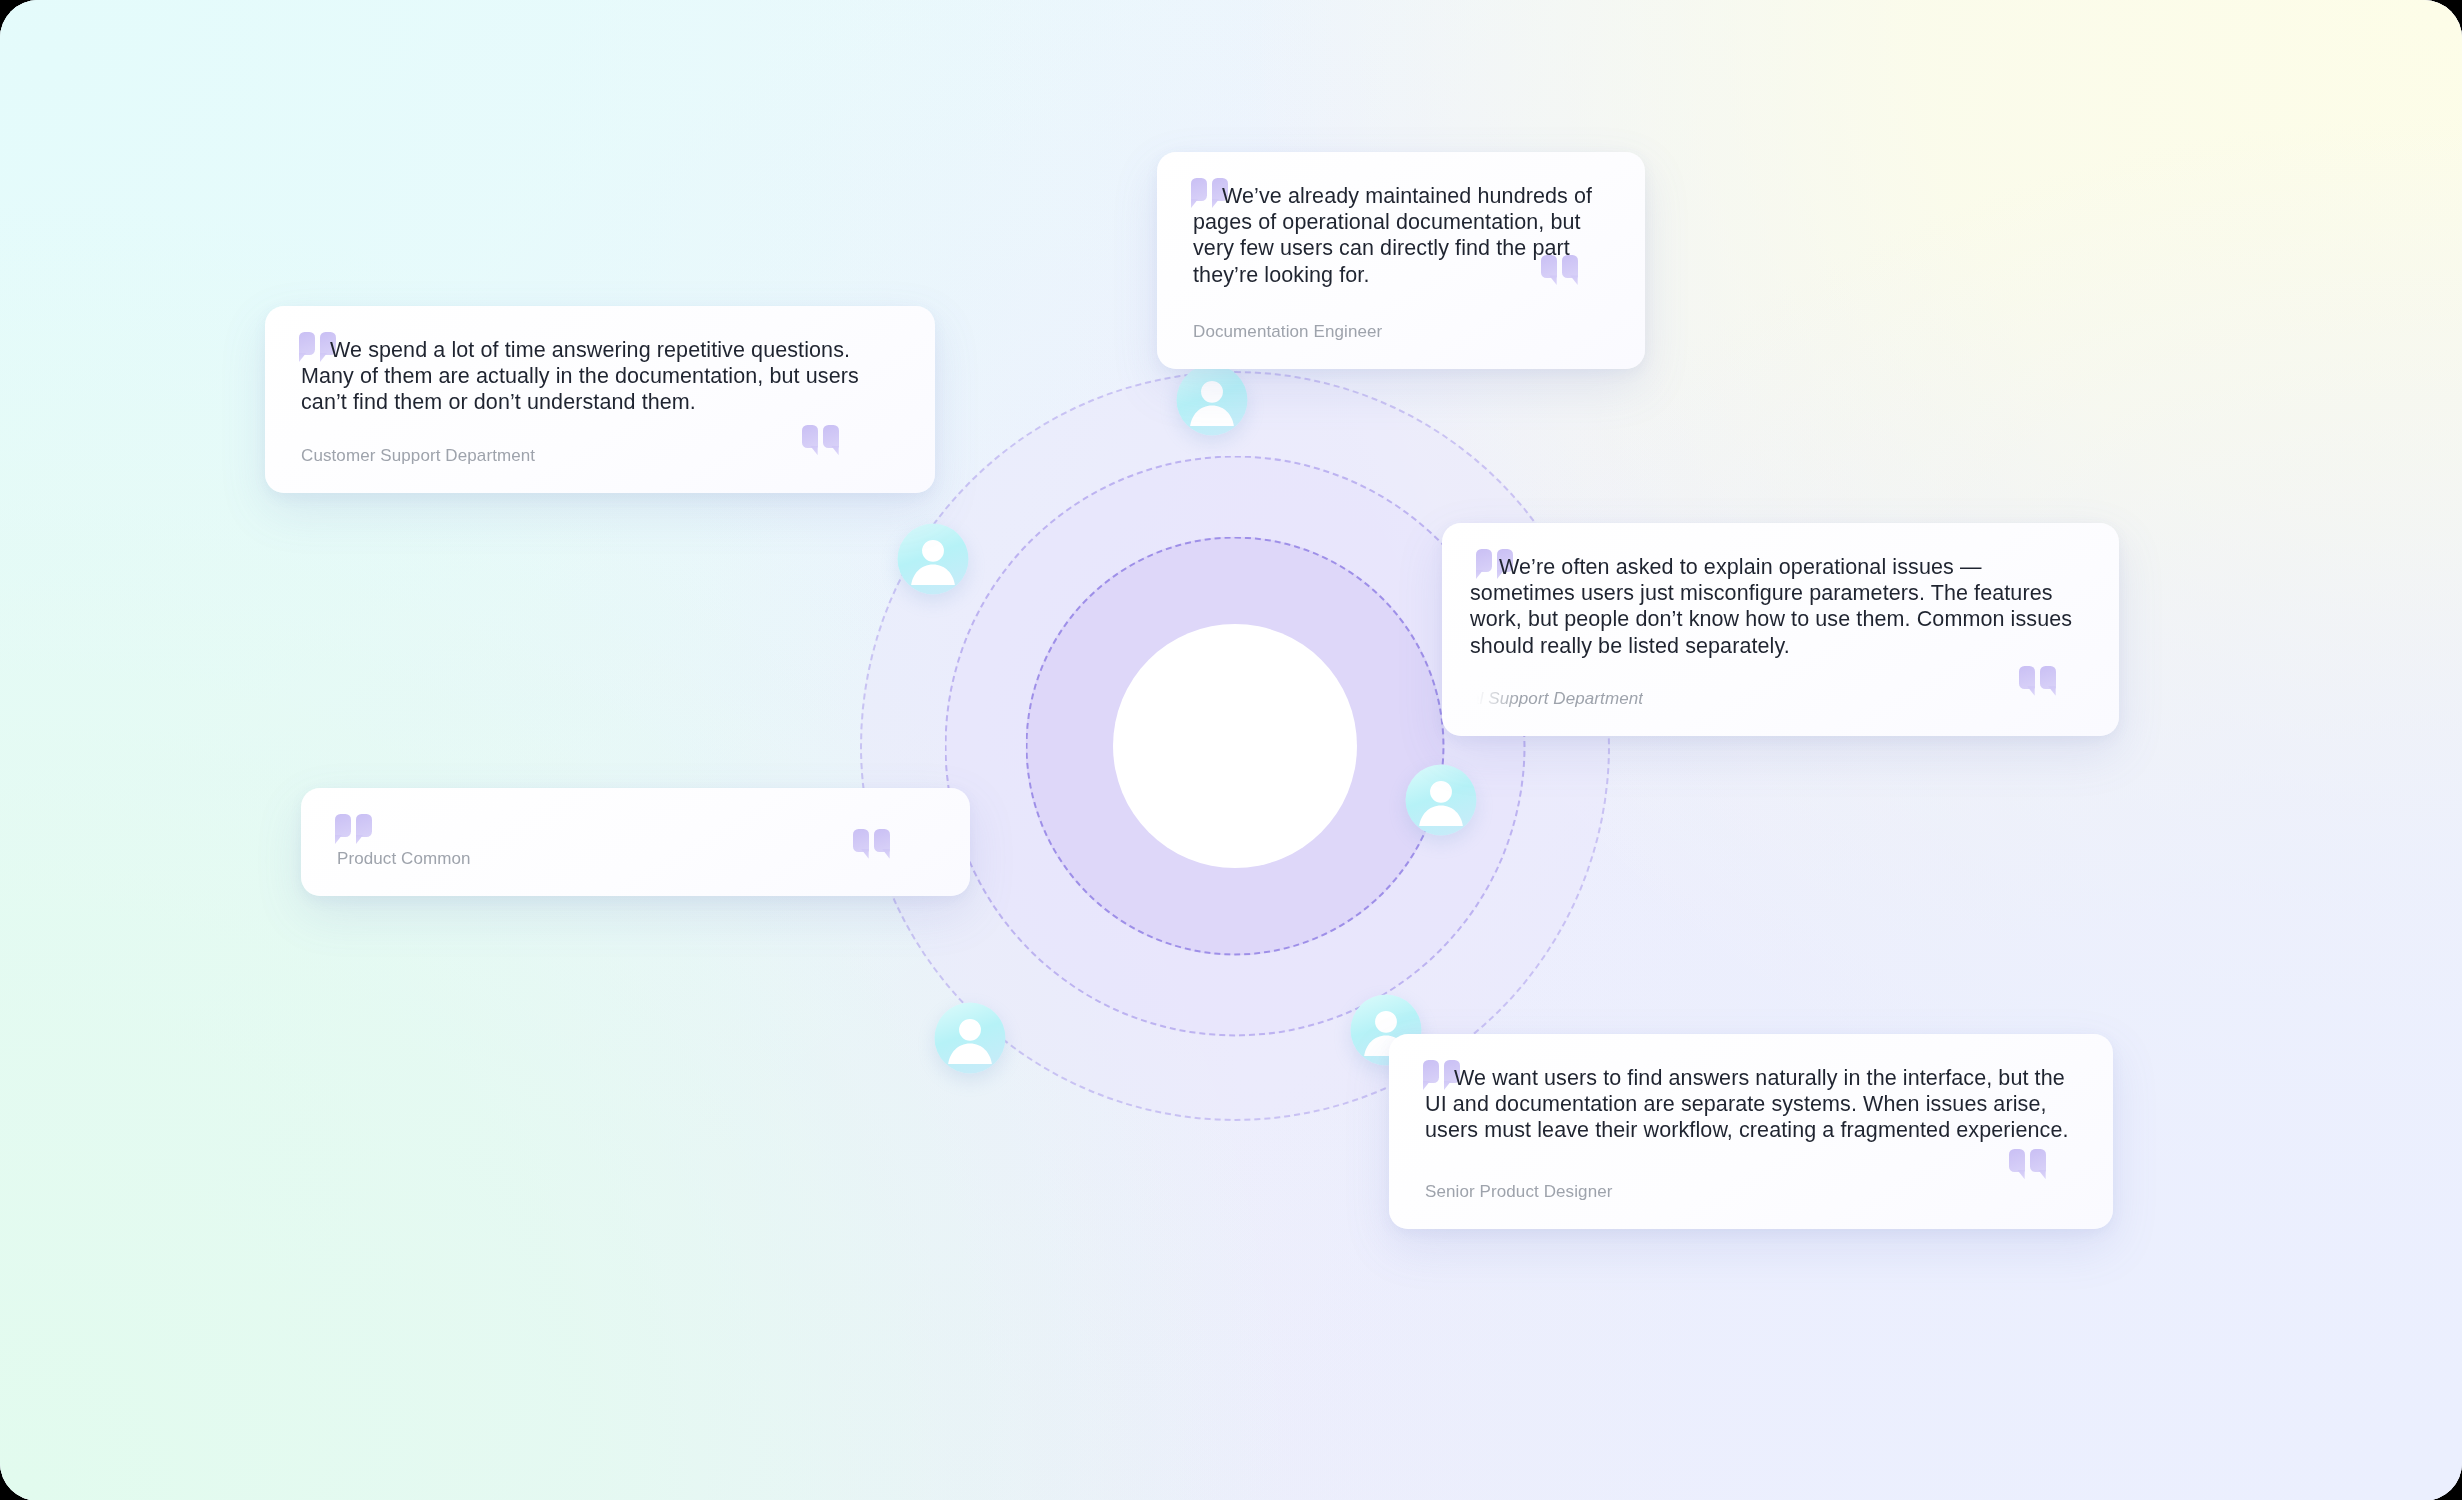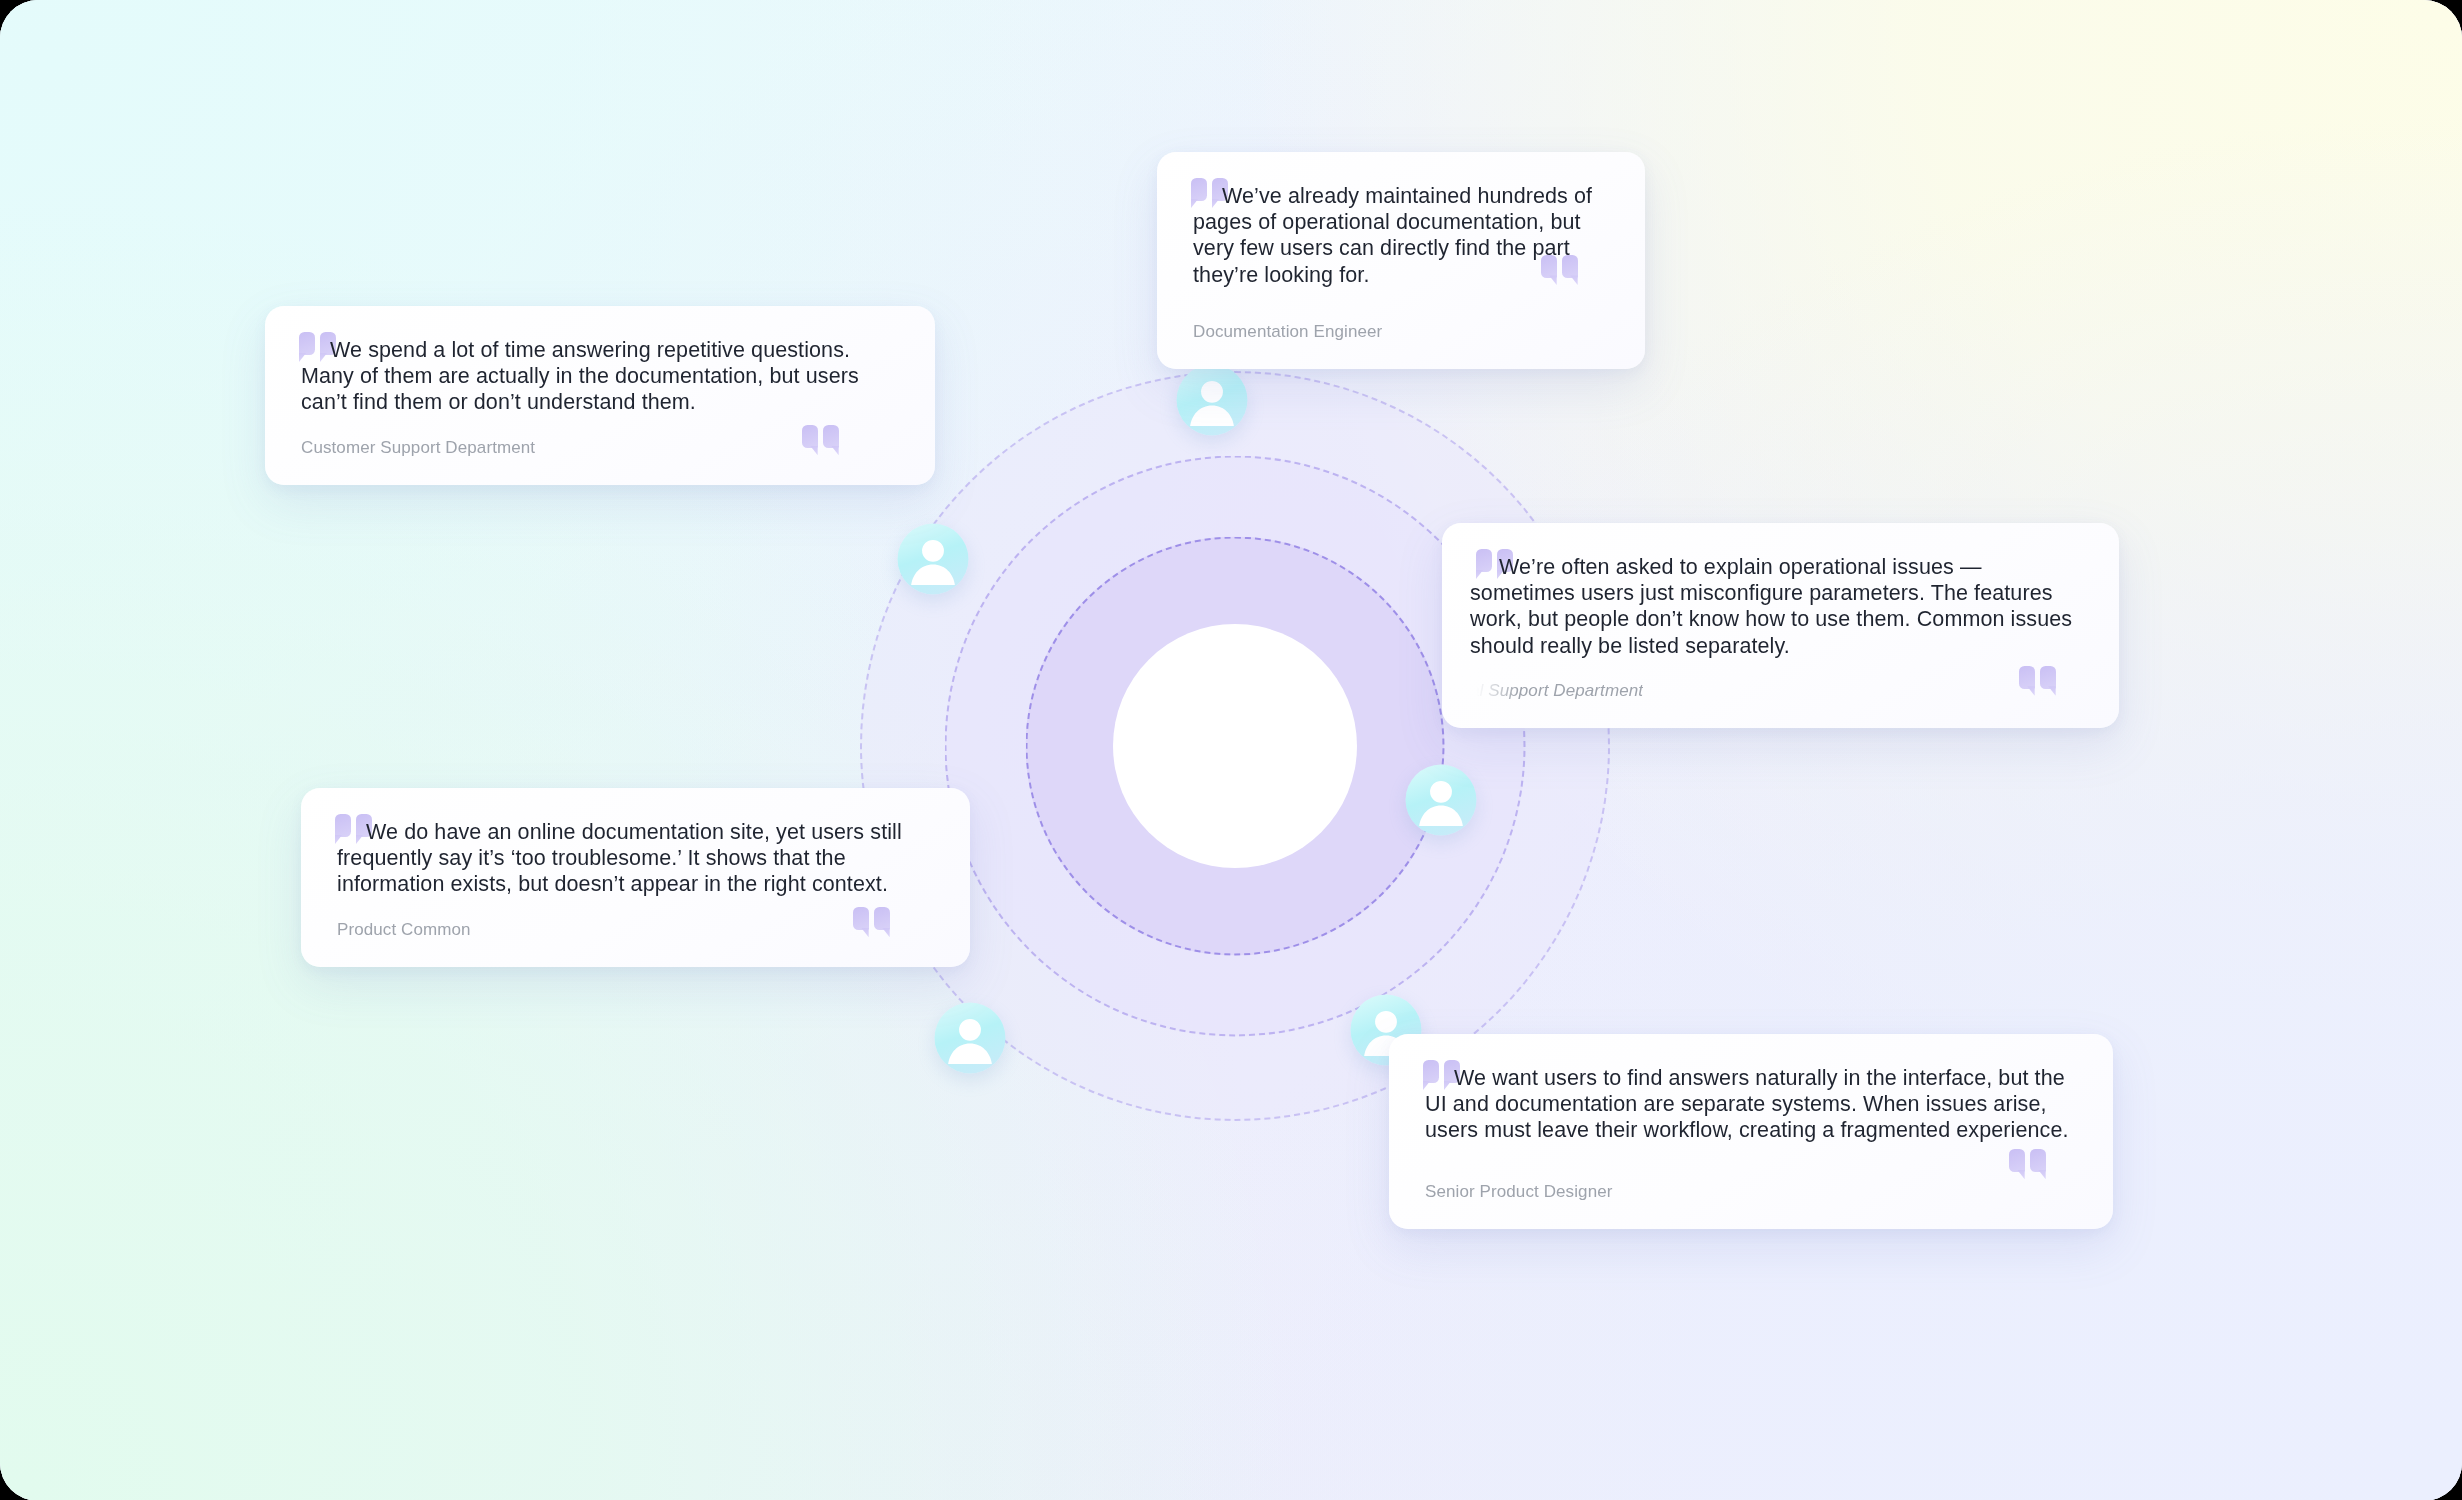--- a/index.html
+++ b/index.html
@@ -148,21 +148,21 @@
   .qmark.close .g1, .qmark.close .g2 {
     border-radius: 5.5px 5.5px 1.4px 5.5px;
   }
   .qmark.close .g1::after, .qmark.close .g2::after {
     left: auto;
     right: 0;
     clip-path: polygon(0 0, 100% 0, 100% 100%);
   }
 
   .card-footer {
-    margin-top: 22px;
+    margin-top: 30px;
     display: flex;
   }
   .attribution {
     font-size: 17px;
     color: #9ea3ac;
     letter-spacing: 0.1px;
     white-space: nowrap;
   }
   .foot-left  { justify-content: flex-start; }
   .foot-right { justify-content: flex-start; }
@@ -296,21 +296,20 @@
     <div class="card-footer foot-right" style="font-style:italic;">
       <span class="attribution masked-attr">al Support Department</span>
     </div>
   </div>
 
   <div class="card" id="card-pm">
     <div class="qmark open">
       <span class="g1"></span>
         <span class="g2"></span>
     </div>
-    <div class="quote-body"><span class="indent"></span><span>We do have an online documentation site, yet users still frequently say it’s ‘too troublesome.’ It shows that the information exists, but doesn’t appear in the right context.</span></div>
     <div class="close-wrap">
       <div class="qmark close" style="right:44px; top:9.6px; left:auto; position:absolute;">
         <span class="g1"></span>
           <span class="g2"></span>
       </div>
     </div>
     <div class="card-footer foot-left">
       <span class="attribution">Product Common</span>
     </div>
   </div>

